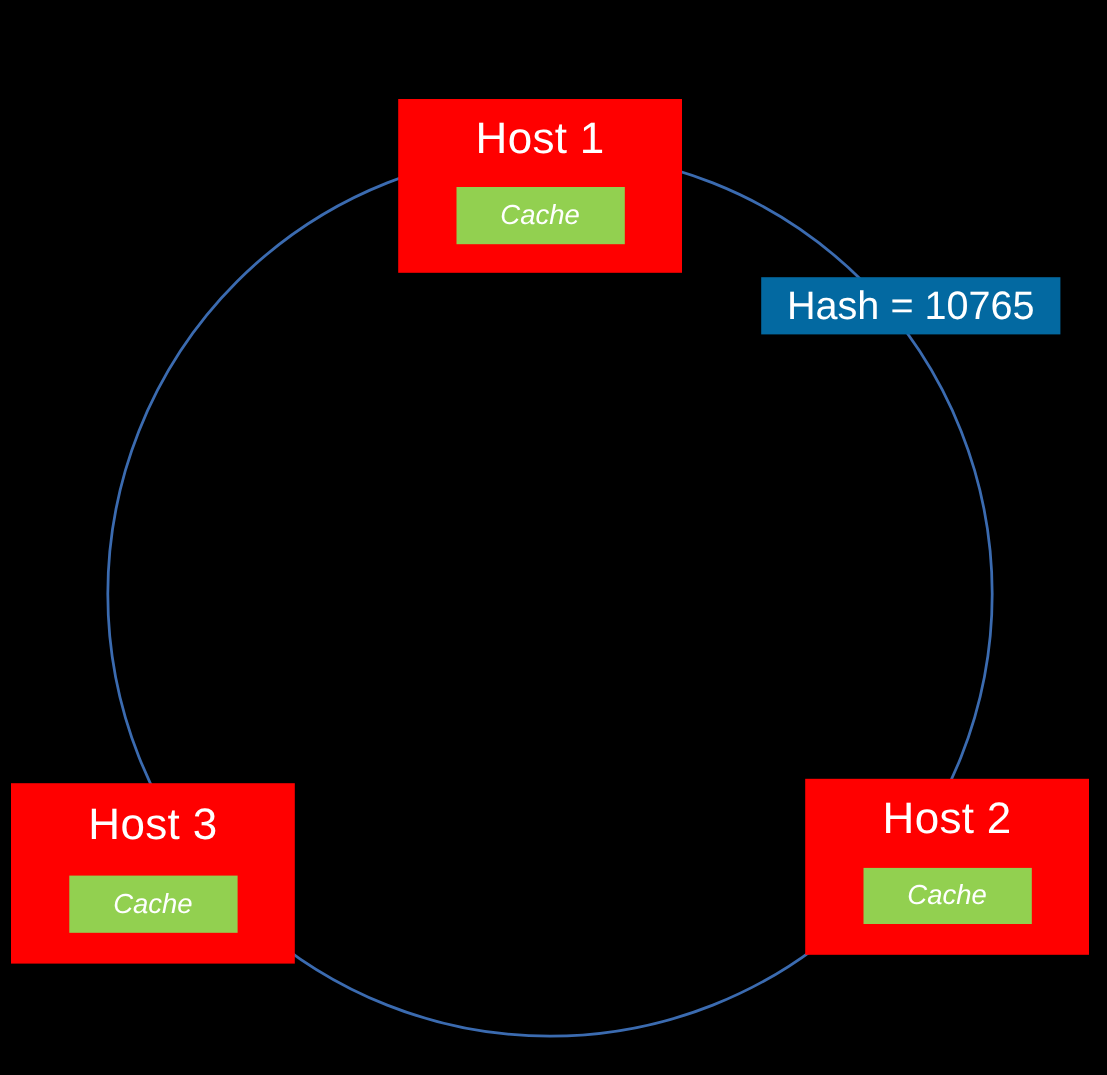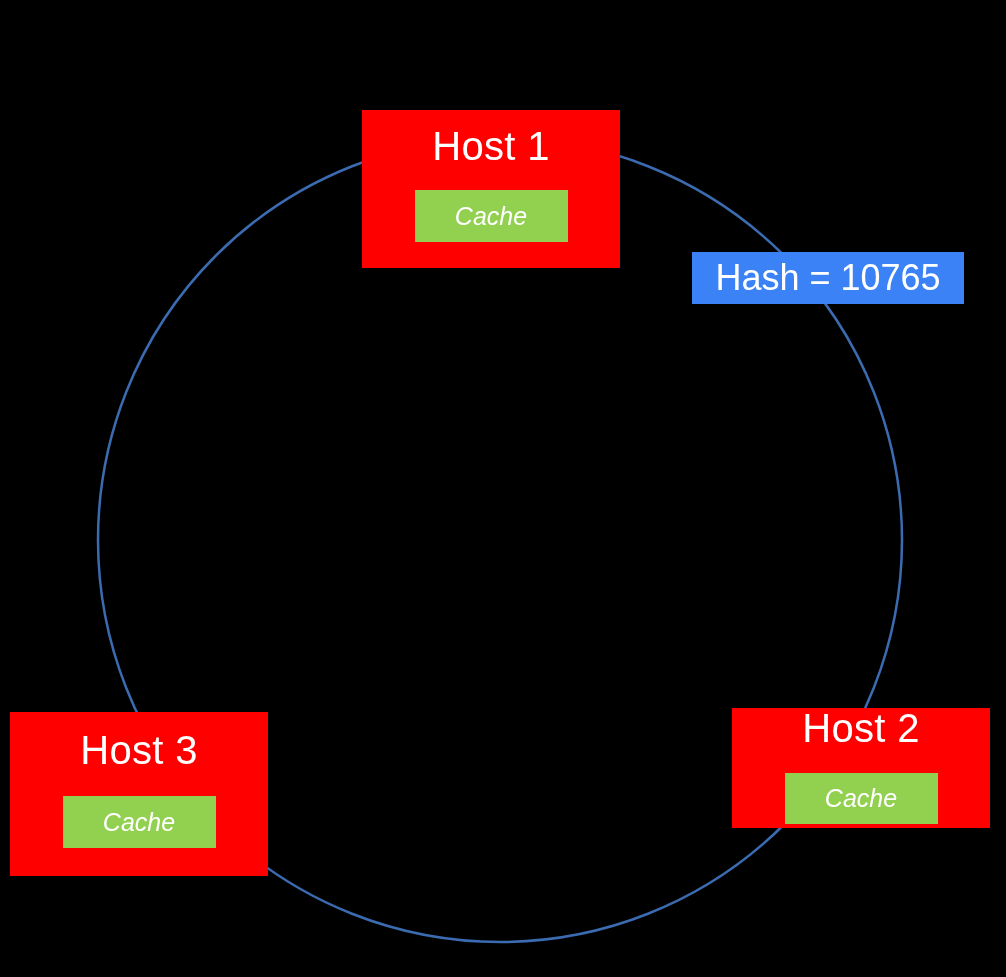--- a/index.html
+++ b/index.html
@@ -52,39 +52,39 @@
   .cache-label {
     color: #ffffff;
     font-size: 25px;
     line-height: 1;
     white-space: nowrap;
     font-weight: normal;
     font-style: italic;
   }
   .hash-box {
     position: absolute;
-    background: #3b82f6;
+    background: #0369a1;
     display: flex;
     align-items: center;
     justify-content: center;
     box-sizing: border-box;
   }
   .hash-label {
     color: #ffffff;
     font-size: 36px;
     line-height: 1;
     white-space: nowrap;
     font-weight: normal;
   }
 
   
-  #host-1 { left: 362px; top: 90px;  width: 258px; height: 158px; padding-top: 16px; margin-top: 20px; }
+  #host-1 { left: 362px; top: 90px;  width: 258px; height: 158px; padding-top: 16px; }
   #host-1 .cache-box { width: 153px; height: 52px; margin-top: 24px; }
 
-  #host-2 { left: 732px; top: 708px; width: 258px; height: 120px; padding-top: 0; }
+  #host-2 { left: 732px; top: 708px; width: 258px; height: 160px; padding-top: 16px; }
   #host-2 .cache-box { width: 153px; height: 51px; margin-top: 25px; }
 
   #host-3 { left: 10px;  top: 712px; width: 258px; height: 164px; padding-top: 18px; }
   #host-3 .cache-box { width: 153px; height: 52px; margin-top: 26px; }
 
   #hash-node { left: 692px; top: 252px; width: 272px; height: 52px; }
 </style>
 </head>
 <body>
 

